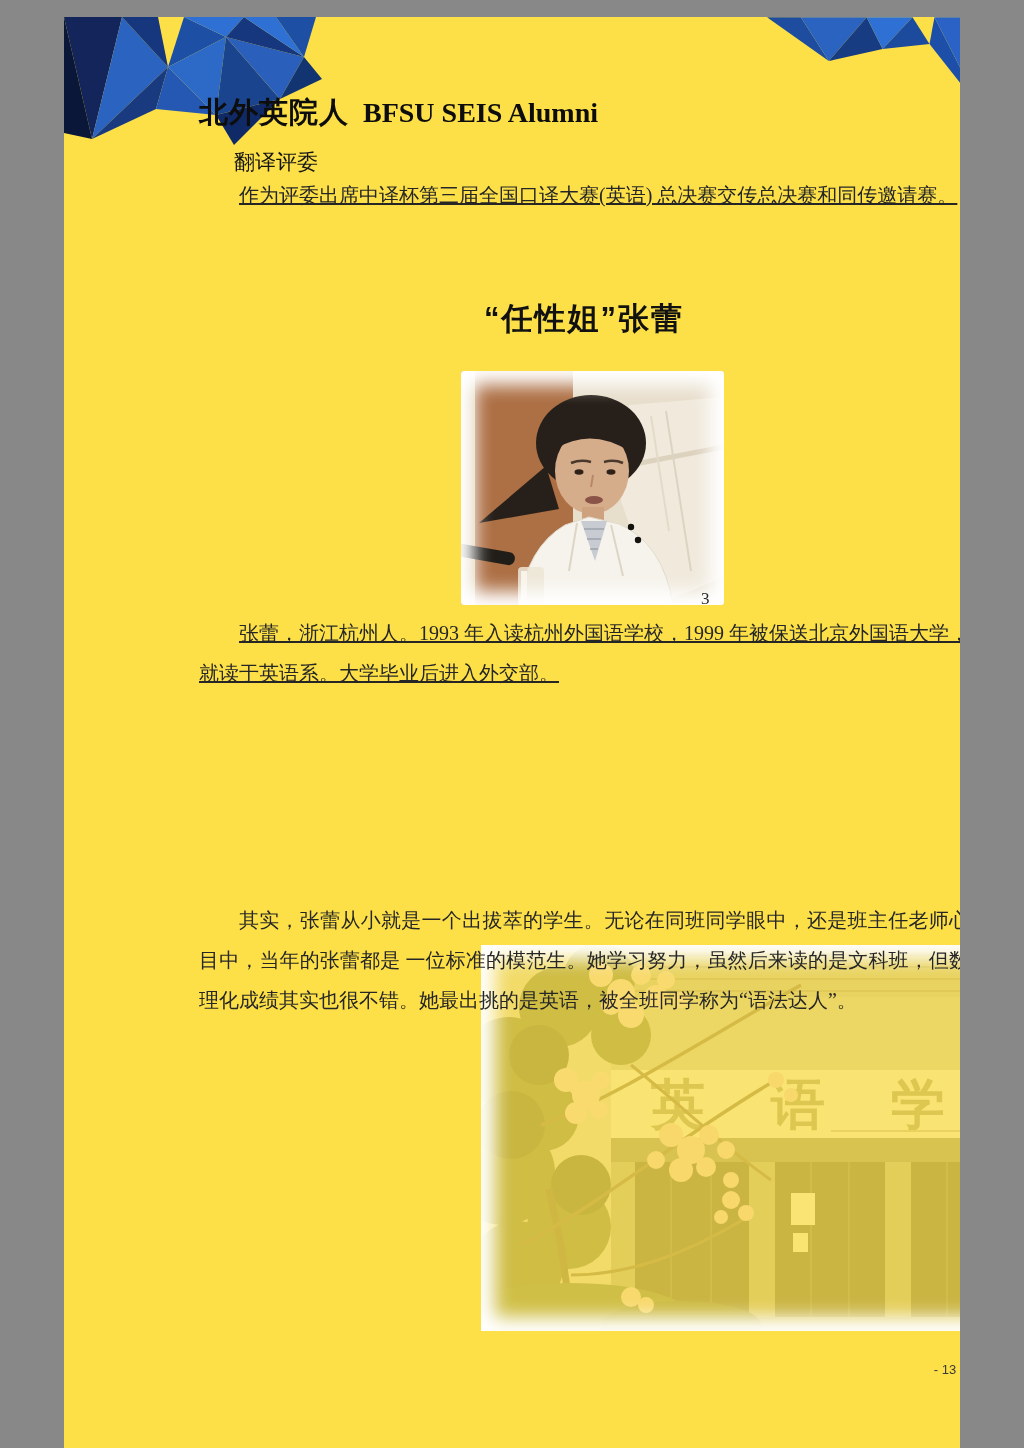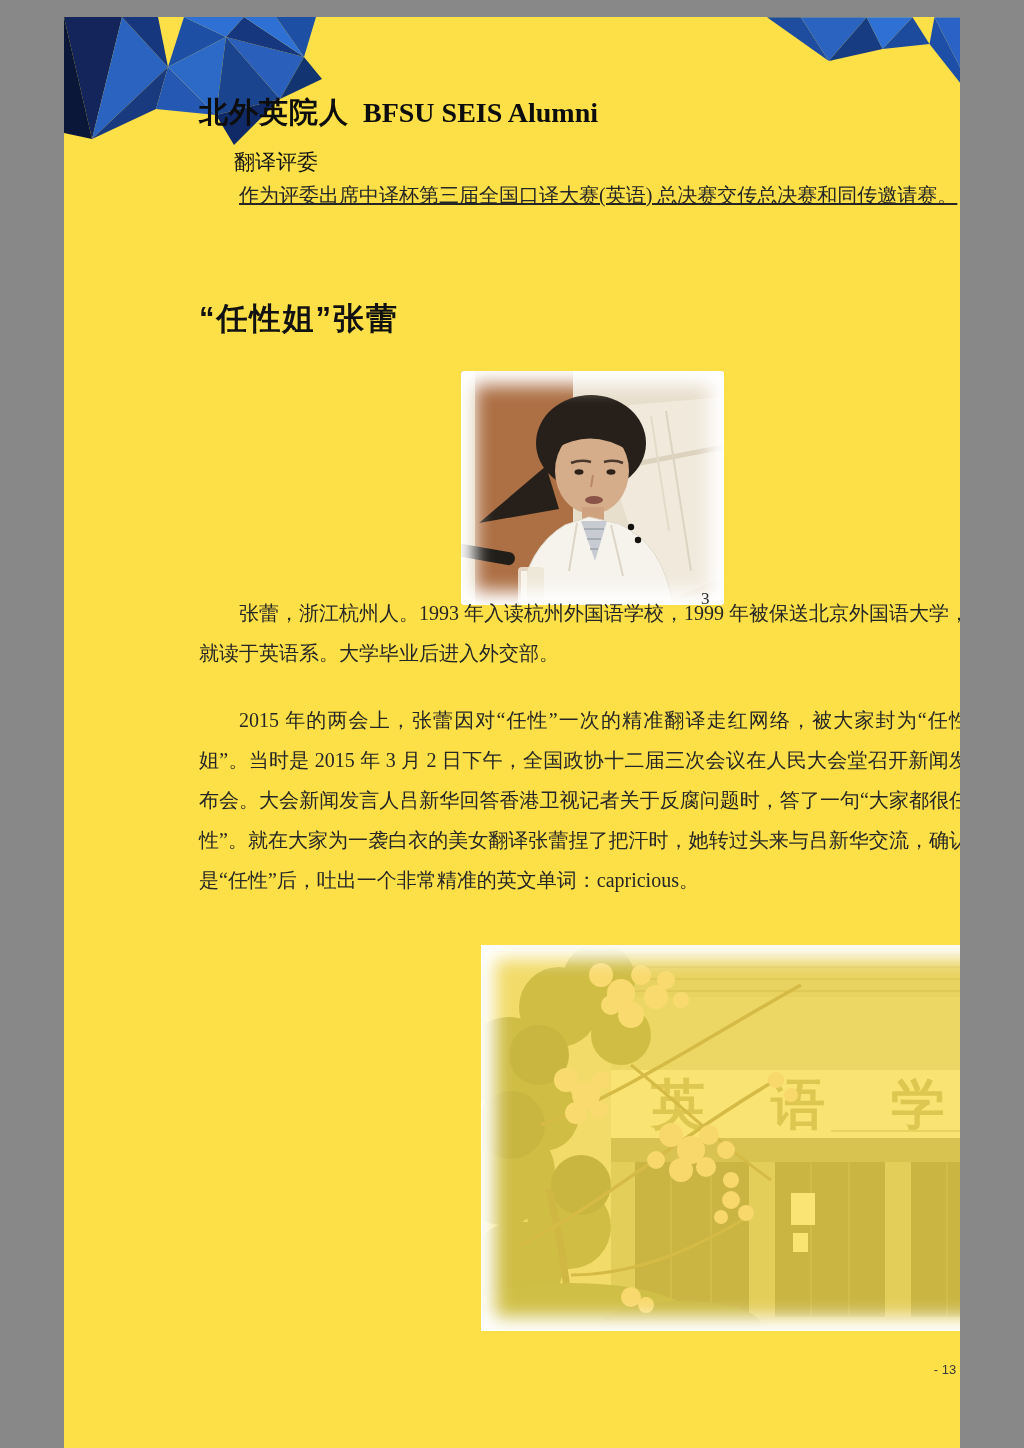--- a/index.html
+++ b/index.html
@@ -33,27 +33,27 @@
     font-family:"Liberation Sans", sans-serif;
     font-weight:400;font-size:21px;color:#141414;
   }
   .body-par{
     position:absolute;left:135px;width:770px;z-index:3;
     font-size:20px;line-height:40px;
     text-align:justify;text-indent:2em;
     margin:0;
   }
   .par-1{top:158px;text-decoration:underline;}
-  .par-2{top:576px;}
+  .par-2{top:596px;text-decoration:underline;}
   .par-3{top:683px;}
   .par-4{top:883px;}
 
   .article-title{
     position:absolute;left:135px;top:281px;width:770px;z-index:3;
-    text-align:left;
+    text-align:center;
     font-family:"Liberation Sans", sans-serif;
     font-weight:700;font-size:31px;color:#111;
     letter-spacing:2px;
     margin:0;
   }
 
   .portrait{
     position:absolute;left:397px;top:354px;width:263px;height:234px;z-index:1;
     border-radius:3px;overflow:hidden;
   }
@@ -168,21 +168,21 @@
         </g>
         <rect x="57" y="196" width="26" height="38" rx="4" fill="#ece5d6" opacity="0.85"></rect>
         <rect x="60" y="200" width="6" height="30" fill="#f8f4ea"></rect>
       </g>
     </svg>
     <div class="feather"></div>
   </div>
   <div class="portrait-mark">3</div>
 
   <p class="body-par par-2">张蕾，浙江杭州人。1993 年入读杭州外国语学校，1999 年被保送北京外国语大学，就读于英语系。大学毕业后进入外交部。</p>
-  <p class="body-par par-3">2015 年的两会上，张蕾因对“任性”一次的精准翻译走红网络，被大家封为“任性姐”。当时是 2015 年 3 月 2 日下午，全国政协十二届三次会议在人民大会堂召开新闻发布会。大会新闻发言人吕新华回答香港卫视记者关于反腐问题时，答了一句“大家都很任性”。就在大家为一袭白衣的美女翻译张蕾捏了把汗时，她转过头来与吕新华交流，确认是“任性”后，吐出一个非常精准的英文单词：capricious。</p>
+  <p class="body-par par-4">其实，张蕾从小就是一个出拔萃的学生。无论在同班同学眼中，还是班主任老师心目中，当年的张蕾都是 一位标准的模范生。她学习努力，虽然后来读的是文科班，但数理化成绩其实也很不错。她最出挑的是英语，被全班同学称为“语法达人”。</p>
 
   <div class="building">
     <svg class="fade" width="582" height="386" viewBox="0 0 582 386">
       <rect x="0" y="0" width="582" height="386" fill="#d6d0c2"></rect>
       <g>
         <rect x="130" y="0" width="452" height="52" fill="#b7b2a4"></rect>
         <path d="M130,10 L582,10 M130,22 L582,22 M130,34 L582,34 M130,46 L582,46" stroke="#948f80" stroke-width="2"></path>
         <rect x="130" y="52" width="452" height="73" fill="#c6c1b3"></rect>
         <rect x="492" y="6" width="62" height="86" fill="#9e998b" stroke="#7c776a" stroke-width="2"></rect>
         <path d="M496,18 L550,18 M496,30 L550,30 M496,42 L550,42 M496,54 L550,54 M496,66 L550,66 M496,78 L550,78" stroke="#6f6a5e" stroke-width="2"></path>

